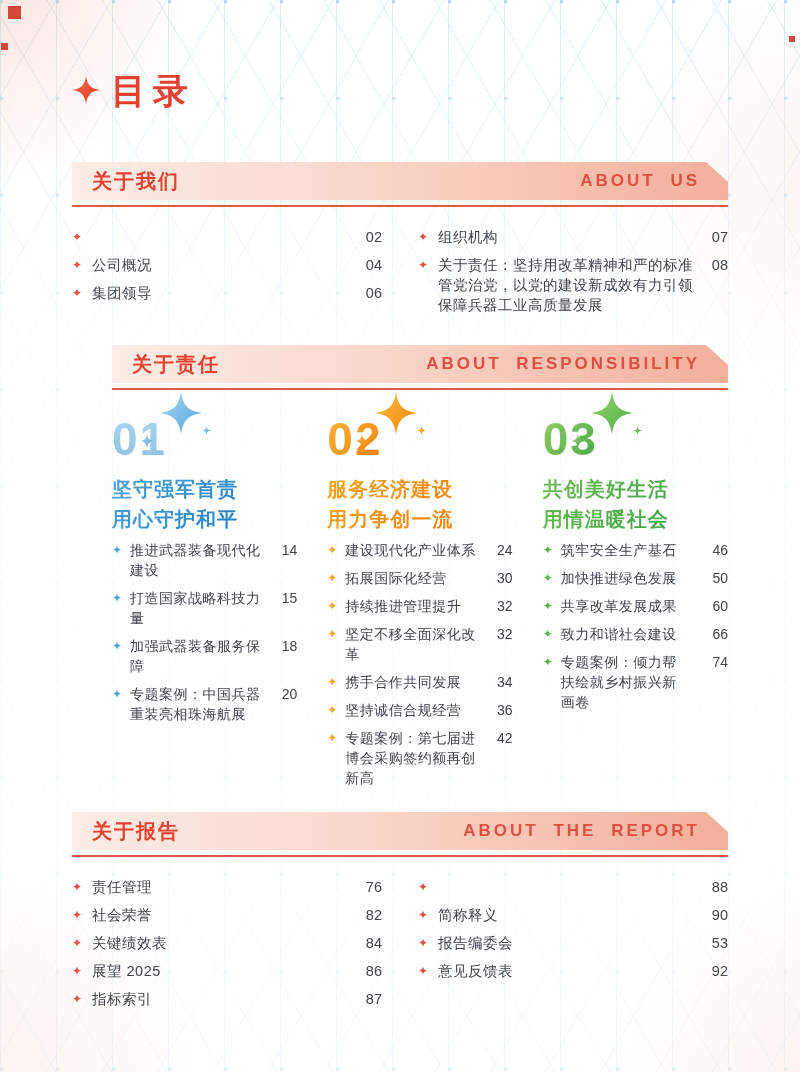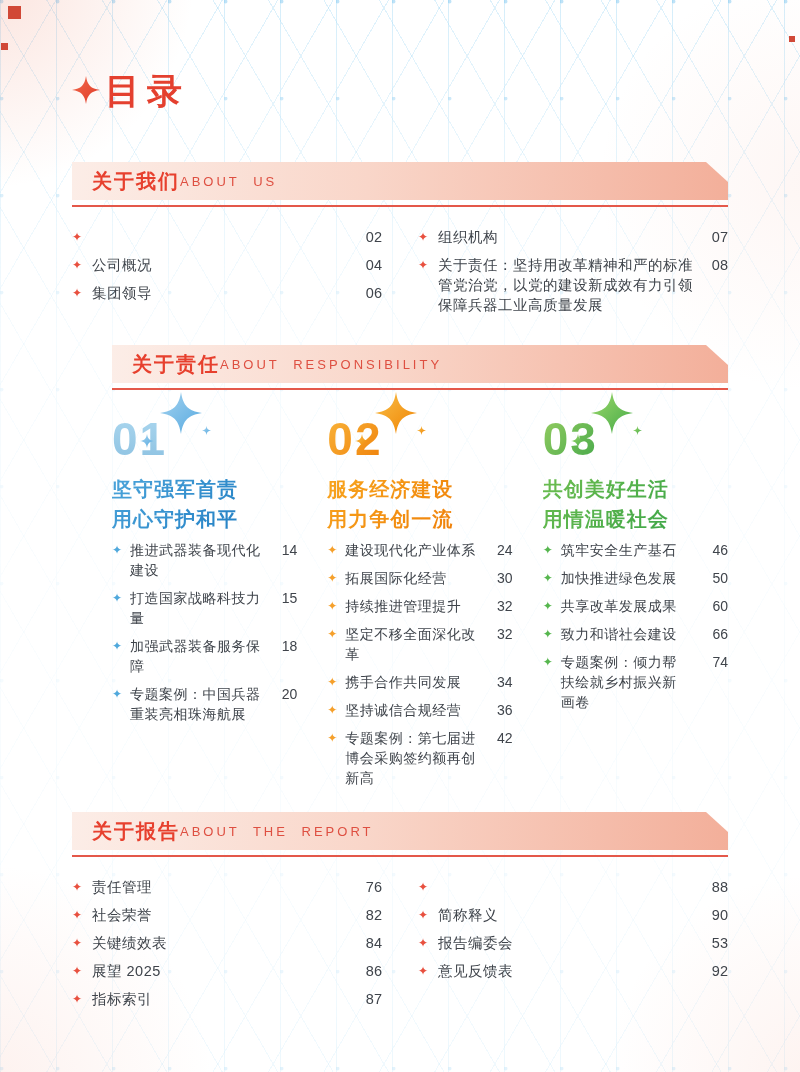--- a/index.html
+++ b/index.html
@@ -33,33 +33,33 @@
       radial-gradient(circle at 102% 101%,rgba(243,168,148,0.14), rgba(243,168,148,0) 210px);
   }
   .confetti{position:absolute;background:#CD3927;opacity:.92;}
   .sq1{left:8px;top:6px;width:13px;height:13px;}
   .sq2{left:1px;top:43px;width:7px;height:7px;}
   .sq3{left:789px;top:36px;width:6px;height:6px;}
 
   .content{position:relative;z-index:2;padding:0 72px;}
 
   
-  .doc-title{display:flex;align-items:center;gap:5px;padding-top:70px;height:40px;}
+  .doc-title{display:flex;align-items:center;gap:11px;padding-top:70px;height:40px;}
   .doc-title h1{margin:0;font-size:35px;font-weight:800;color:#E4402F;letter-spacing:7px;line-height:1;}
   .star{display:block;}
 
   
   .banner{
-    position:relative;height:38px;display:flex;align-items:center;justify-content:flex-start;
+    position:relative;height:38px;display:flex;align-items:center;justify-content:space-between;
     padding:0 28px 0 20px;box-sizing:border-box;
     background:linear-gradient(90deg,#FCEDE7 0%,#F9D6C9 45%,#F3AF9A 100%);
     clip-path:polygon(0 0, calc(100% - 22px) 0, 100% 20px, 100% 100%, 0 100%);
   }
   .banner-title{font-size:20px;font-weight:800;color:#E7402E;letter-spacing:2px;}
-  .banner-en{font-size:13px;font-weight:400;color:#DE4F41;letter-spacing:3px;word-spacing:7px;}
+  .banner-en{font-size:17px;font-weight:700;color:#DE4F41;letter-spacing:3px;word-spacing:7px;}
   .banner-rule{height:2px;background:#E4584A;margin-top:5px;}
 
   
   .two-col{display:flex;gap:36px;margin-top:16px;}
   .col{flex:1;min-width:0;}
   ul.toc{list-style:none;margin:0;padding:0;}
   .toc-row{display:flex;align-items:flex-start;padding:4px 0;font-size:14.5px;}
   .bullet{flex:none;width:20px;font-size:12px;line-height:20px;}
   .bullet.red{color:#E8503F}.bullet.blue{color:#4FA8DC}.bullet.orange{color:#F5A02B}.bullet.green{color:#56B64E}
   .lbl{flex:1;line-height:20px;padding-right:6px;letter-spacing:.5px;}

